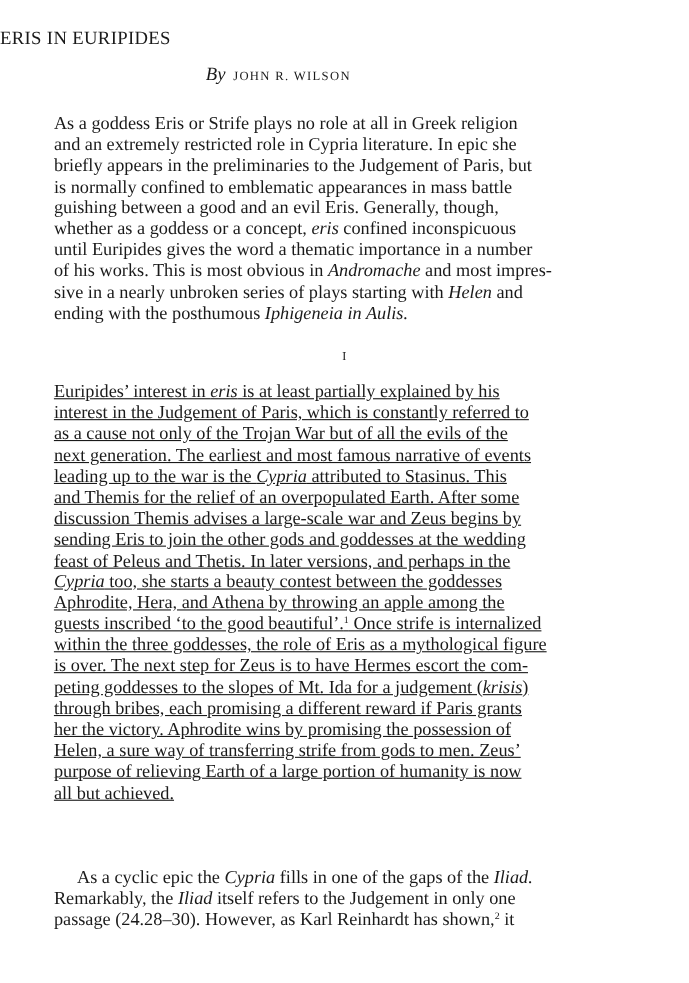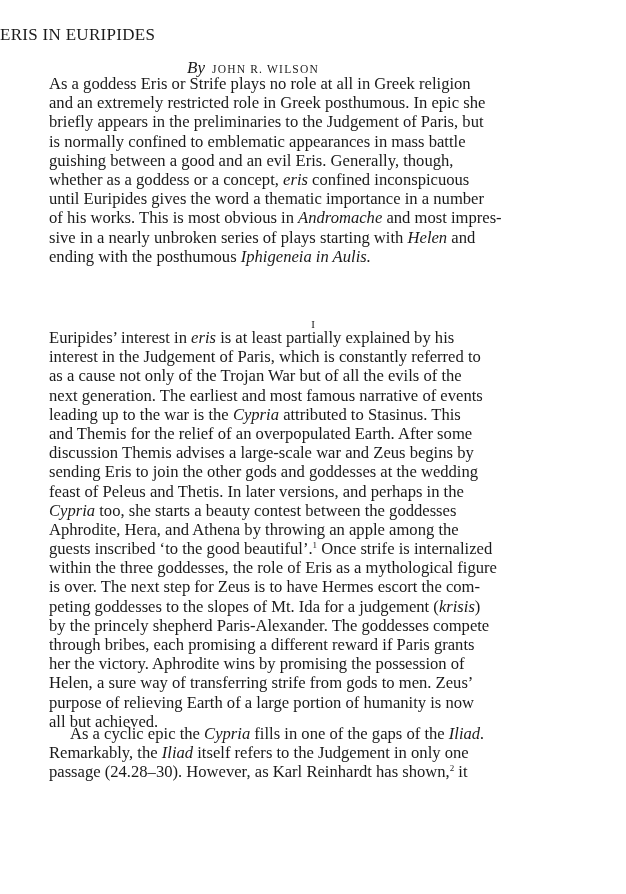--- a/index.html
+++ b/index.html
@@ -20,56 +20,55 @@
 </head>
 <body>
 
 <div>
   <div class="title">ERIS IN EURIPIDES</div>
   <div class="byline">
     <span class="by">By</span>
     <span class="author">JOHN R. WILSON</span>
   </div>
 
-  <div class="para" id="intro" style="top:74px;">
+  <div class="para" id="intro" style="top:102px;">
       <div class="line"><span>As a goddess Eris or Strife plays no role at all in Greek religion</span></div>
-      <div class="line"><span>and an extremely restricted role in Greek posthumous. In epic she</span></div>
+      <div class="line"><span>and an extremely restricted role in Cypria literature. In epic she</span></div>
       <div class="line"><span>briefly appears in the preliminaries to the Judgement of Paris, but</span></div>
       <div class="line"><span>is normally confined to emblematic appearances in mass battle</span></div>
       <div class="line"><span>guishing between a good and an evil Eris. Generally, though,</span></div>
       <div class="line"><span>whether as a goddess or a concept, </span><i>eris</i><span> confined inconspicuous</span></div>
       <div class="line"><span>until Euripides gives the word a thematic importance in a number</span></div>
       <div class="line"><span>of his works. This is most obvious in </span><i>Andromache</i><span> and most impres-</span></div>
       <div class="line"><span>sive in a nearly unbroken series of plays starting with </span><i>Helen</i><span> and</span></div>
       <div class="line"><span>ending with the posthumous </span><i>Iphigeneia in Aulis.</i></div>
     </div>
 
   <div class="section-num">I</div>
 
-  <div class="para" id="sec1" style="top:328px;">
+  <div class="para" id="sec1" style="top:346px;text-decoration:underline;">
       <div class="line"><span>Euripides’ interest in </span><i>eris</i><span> is at least partially explained by his</span></div>
       <div class="line"><span>interest in the Judgement of Paris, which is constantly referred to</span></div>
       <div class="line"><span>as a cause not only of the Trojan War but of all the evils of the</span></div>
       <div class="line"><span>next generation. The earliest and most famous narrative of events</span></div>
       <div class="line"><span>leading up to the war is the </span><i>Cypria</i><span> attributed to Stasinus. This</span></div>
       <div class="line"><span>and Themis for the relief of an overpopulated Earth. After some</span></div>
       <div class="line"><span>discussion Themis advises a large-scale war and Zeus begins by</span></div>
       <div class="line"><span>sending Eris to join the other gods and goddesses at the wedding</span></div>
       <div class="line"><span>feast of Peleus and Thetis. In later versions, and perhaps in the</span></div>
       <div class="line"><i>Cypria</i><span> too, she starts a beauty contest between the goddesses</span></div>
       <div class="line"><span>Aphrodite, Hera, and Athena by throwing an apple among the</span></div>
       <div class="line"><span>guests inscribed ‘to the good beautiful’.</span><sup>1</sup><span>  Once strife is internalized</span></div>
       <div class="line"><span>within the three goddesses, the role of Eris as a mythological figure</span></div>
       <div class="line"><span>is over. The next step for Zeus is to have Hermes escort the com-</span></div>
       <div class="line"><span>peting goddesses to the slopes of Mt. Ida for a judgement (</span><i>krisis</i><span>)</span></div>
-      <div class="line"><span>by the princely shepherd Paris-Alexander. The goddesses compete</span></div>
       <div class="line"><span>through bribes, each promising a different reward if Paris grants</span></div>
       <div class="line"><span>her the victory. Aphrodite wins by promising the possession of</span></div>
       <div class="line"><span>Helen, a sure way of transferring strife from gods to men. Zeus’</span></div>
       <div class="line"><span>purpose of relieving Earth of a large portion of humanity is now</span></div>
       <div class="line"><span>all but achieved.</span></div>
     </div>
-  <div class="para" id="sec1b" style="top:724px;">
+  <div class="para" id="sec1b" style="top:788px;">
       <div class="line indent"><span>As a cyclic epic the </span><i>Cypria</i><span> fills in one of the gaps of the </span><i>Iliad.</i></div>
       <div class="line"><span>Remarkably, the </span><i>Iliad</i><span> itself refers to the Judgement in only one</span></div>
       <div class="line"><span>passage (24.28–30). However, as Karl Reinhardt has shown,</span><sup>2</sup><span>  it</span></div>
     </div>
 </div>
 
 </body></html>

